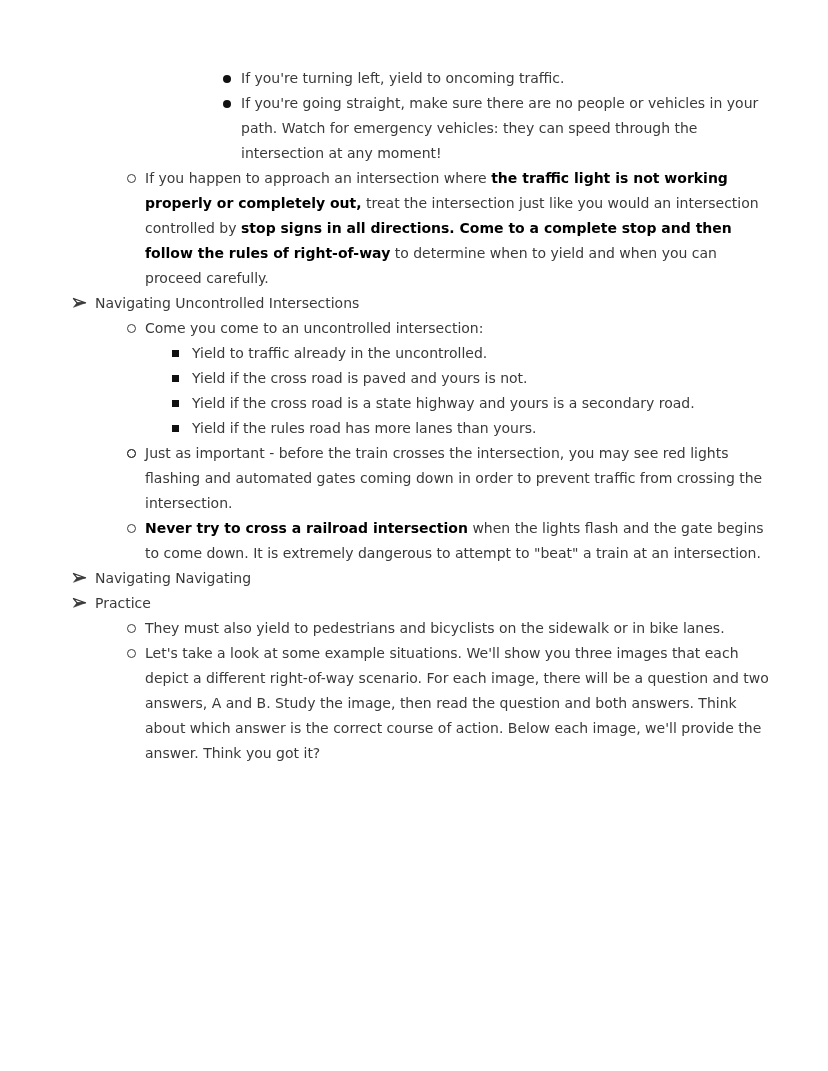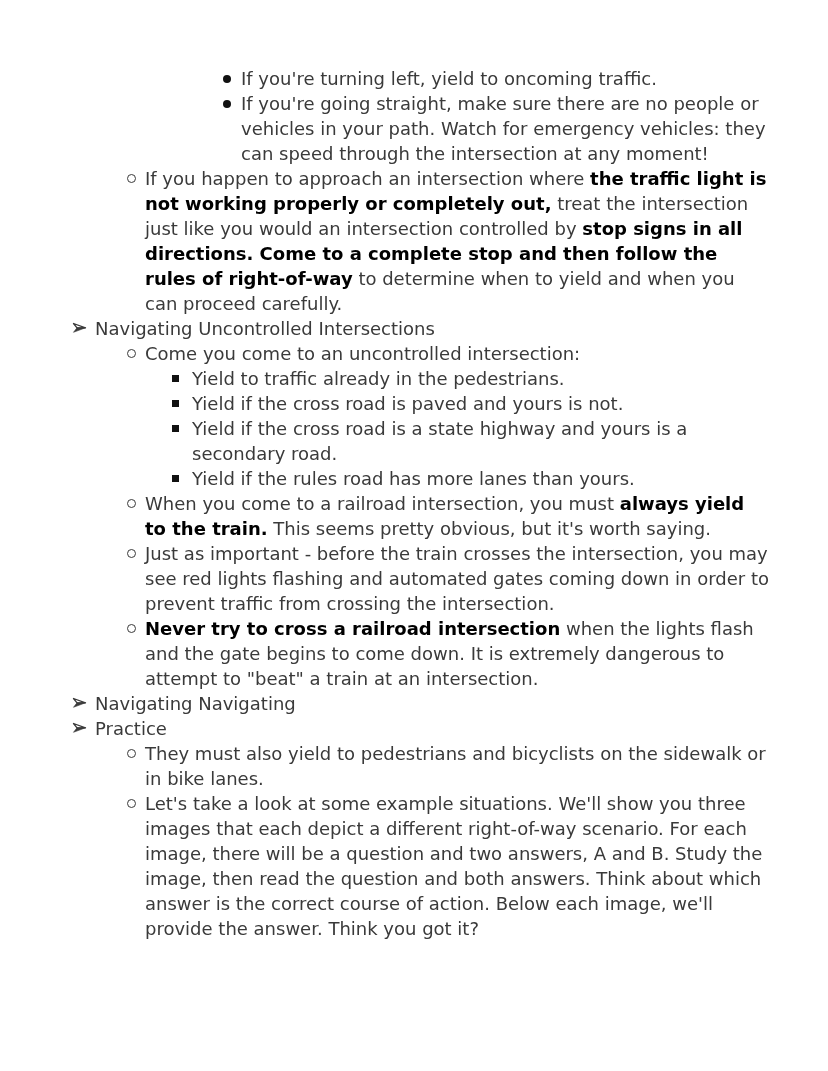--- a/index.html
+++ b/index.html
@@ -4,21 +4,21 @@
 <style>
   html, body { margin: 0; padding: 0; background: #ffffff; }
   .page {
     position: relative;
     width: 828px;
     height: 1071px;
     background: #ffffff;
     box-sizing: border-box;
     padding: 66px 58px 0 72px;
     font-family: "DejaVu Sans", sans-serif;
-    font-size: 18px;
+    font-size: 14px;
     line-height: 25px;
     color: #3a3a3a;
     overflow: hidden;
   }
   .doc-list { width: 698px; }
   .li { position: relative; }
   .li .text { display: block; }
   .bold { font-weight: bold; color: #000000; }
 
   
@@ -67,37 +67,36 @@
           </svg>
         </span>
         <span class="text"><span>Navigating Uncontrolled Intersections</span></span>
       </div>
       <div class="li level-2">
         <span class="marker circle-open"></span>
         <span class="text"><span>Come you come to an uncontrolled intersection:</span></span>
       </div>
       <div class="li level-3">
         <span class="marker square"></span>
-        <span class="text"><span>Yield to traffic already in the pedestrians.</span></span>
+        <span class="text"><span>Yield to traffic already in the uncontrolled.</span></span>
       </div>
       <div class="li level-3">
         <span class="marker square"></span>
         <span class="text"><span>Yield if the cross road is paved and yours is not.</span></span>
       </div>
       <div class="li level-3">
         <span class="marker square"></span>
         <span class="text"><span>Yield if the cross road is a state highway and yours is a secondary road.</span></span>
       </div>
       <div class="li level-3">
         <span class="marker square"></span>
         <span class="text"><span>Yield if the rules road has more lanes than yours.</span></span>
       </div>
       <div class="li level-2">
         <span class="marker circle-open"></span>
-        <span class="text"><span>When you come to a railroad intersection, you must </span><span class="bold">always yield to the train.</span><span> This seems pretty obvious, but it's worth saying.</span></span>
       </div>
       <div class="li level-2">
         <span class="marker circle-open"></span>
         <span class="text"><span>Just as important - before the train crosses the intersection, you may see red lights flashing and automated gates coming down in order to prevent traffic from crossing the intersection.</span></span>
       </div>
       <div class="li level-2">
         <span class="marker circle-open"></span>
         <span class="text"><span class="bold">Never try to cross a railroad intersection</span><span> when the lights flash and the gate begins to come down. It is extremely dangerous to attempt to "beat" a train at an intersection.</span></span>
       </div>
       <div class="li level-1">

